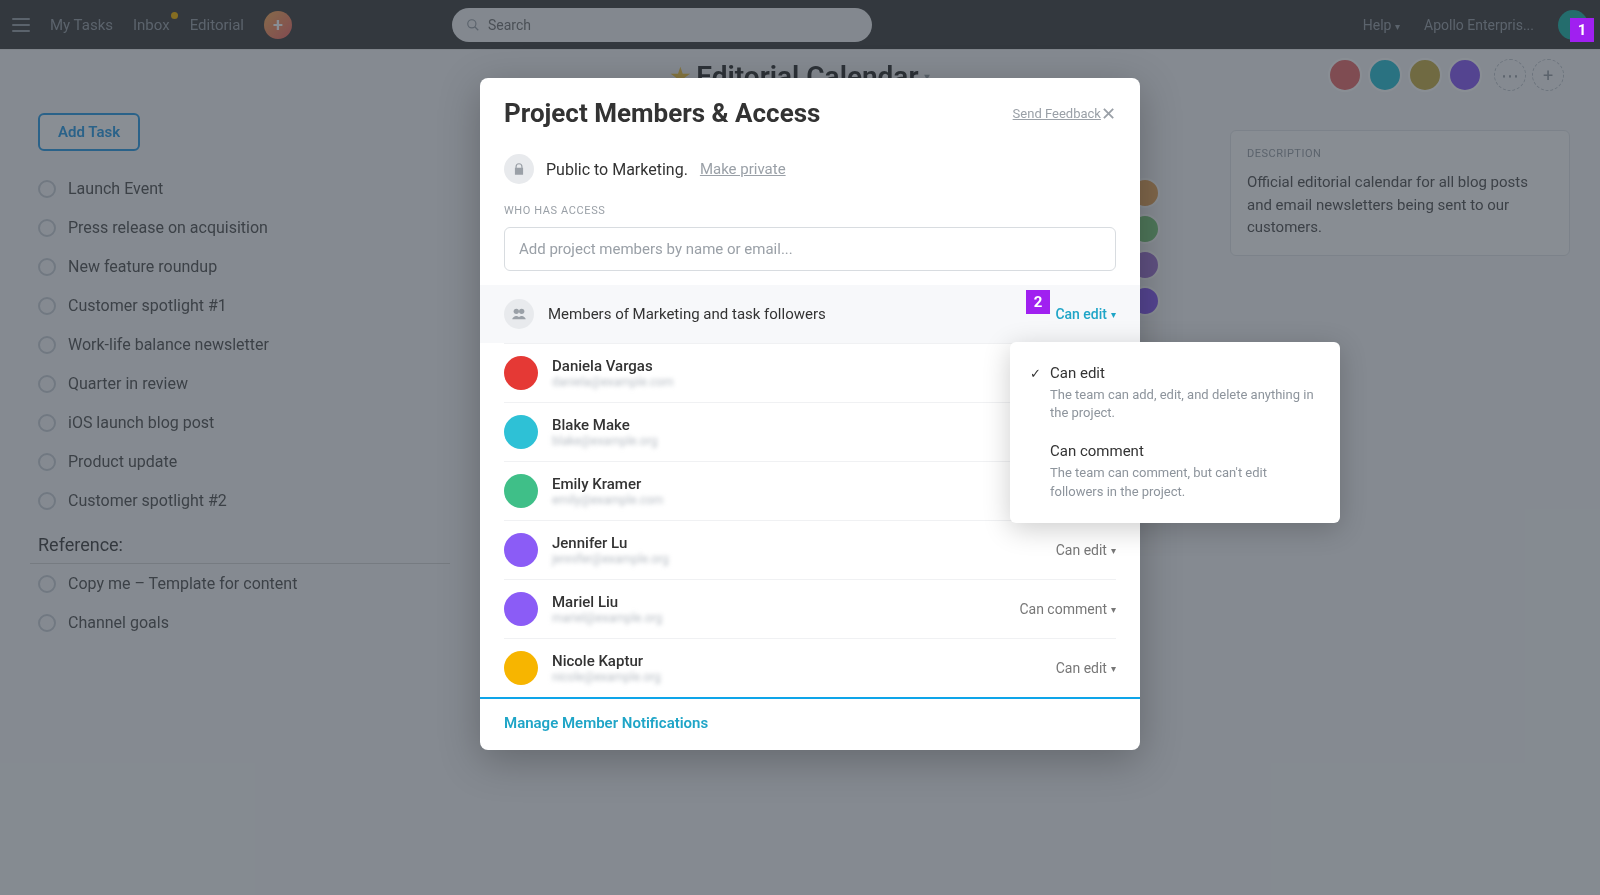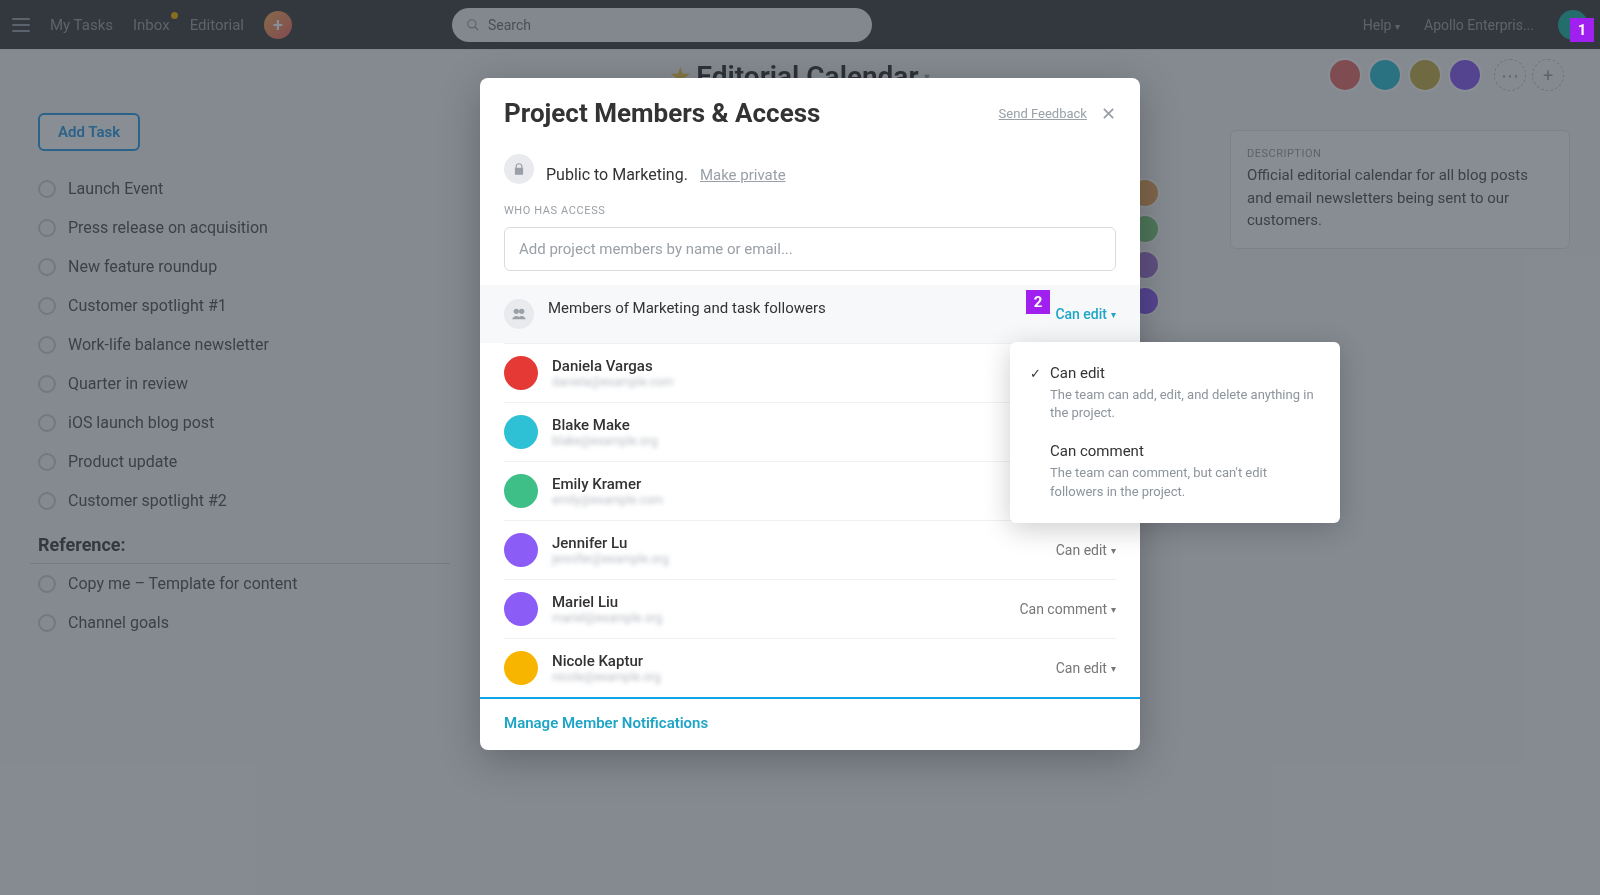--- a/index.html
+++ b/index.html
@@ -14,56 +14,56 @@
 .searchbar input{border:none;background:none;outline:none;flex:1;font-size:14px;color:#666}
 .top-right{margin-left:auto;display:flex;align-items:center;gap:24px;font-size:14px;color:#9aa0a7}
 .avatar-top{width:30px;height:30px;border-radius:50%;background:#1fb6a9}
 .page-title{text-align:center;margin-top:10px;font-size:28px;font-weight:600;color:#333;display:flex;justify-content:center;align-items:center;gap:6px}
 .star{color:#f7c948;font-size:22px}
 .content{display:flex;padding:12px 30px;gap:30px}
 .left-col{width:420px}
 .add-task-btn{border:2px solid #2e9ee6;color:#2e9ee6;background:#fff;border-radius:6px;padding:8px 18px;font-size:15px;font-weight:600;margin:8px 0 18px 8px;cursor:pointer}
 .task-row{display:flex;align-items:center;gap:12px;padding:10px 8px;font-size:16px;color:#555}
 .task-circle{width:18px;height:18px;border:2px solid #c9cfd6;border-radius:50%}
-.section-header{display:block;padding:8px;font-size:18px;font-weight:700;color:#444;border-bottom:1px solid #d6d6d6;margin-top:6px}
+.section-header{display:block;padding:8px;font-size:18px;font-weight:400;color:#444;border-bottom:1px solid #d6d6d6;margin-top:6px}
 .right-panel{position:absolute;right:30px;top:130px;width:340px;border:1px solid #e3e5e8;border-radius:6px;padding:16px;background:#fcfcfd}
-.desc-title{font-size:11px;letter-spacing:0.5px;color:#9aa0a7;margin-bottom:4px}
+.desc-title{font-size:11px;letter-spacing:0.5px;color:#9aa0a7;margin-bottom:11px}
 .desc-text{font-size:15px;color:#555;line-height:1.5}
 .top-avatars{position:absolute;right:36px;top:58px;display:flex;align-items:center;gap:6px}
 .mini-av{width:34px;height:34px;border-radius:50%;border:2px solid #fff}
 .av1{background:#e86d6d}.av2{background:#2ec1d6}.av3{background:#c7b049}.av4{background:#8b5cf6}
 .plus-circ{width:32px;height:32px;border:1px dashed #c0c5cc;border-radius:50%;display:flex;align-items:center;justify-content:center;color:#9aa0a7;font-size:18px}
 .followers-stack{position:absolute;right:440px;top:178px;display:flex;flex-direction:column;gap:6px}
 .followers-stack .mini-av{width:30px;height:30px}
 
 .overlay{position:absolute;inset:0;background:rgba(40,50,60,0.55);z-index:5}
 .modal{position:absolute;left:480px;top:78px;width:660px;background:#fff;border-radius:8px;box-shadow:0 10px 40px rgba(0,0,0,0.25);z-index:10;display:flex;flex-direction:column}
-.modal-head{display:flex;align-items:center;padding:20px 24px 14px;gap:14px}
+.modal-head{display:flex;align-items:center;padding:20px 24px 14px;}
 .modal-title{font-size:26px;font-weight:700;color:#333;flex:1}
 .send-fb{font-size:13px;color:#9aa0a7;text-decoration:underline}
 .modal-close{font-size:18px;color:#9aa0a7;cursor:pointer}
 .modal-body{padding:4px 24px 0;overflow:auto}
-.privacy-row{display:flex;align-items:flex-end;gap:12px;padding:8px 0 14px}
+.privacy-row{display:flex;align-items:center;gap:12px;padding:8px 0 14px}
 .priv-icon{width:30px;height:30px;border-radius:50%;background:#e8eaed;display:flex;align-items:center;justify-content:center;color:#9aa0a7;font-size:14px}
 .priv-text{font-size:16px;color:#333}
 .priv-link{font-size:15px;color:#9aa0a7;text-decoration:underline}
 .section-label{font-size:11px;letter-spacing:0.6px;color:#9aa0a7;margin:6px 0 10px}
 .member-input{width:100%;height:44px;border:1px solid #d8dce0;border-radius:6px;padding:0 14px;font-size:15px;outline:none}
 .member-input::placeholder{color:#9aa0a7}
 .member-row{display:flex;align-items:center;gap:14px;padding:12px 0;border-top:1px solid #f0f1f3}
 .member-row:first-of-type{border-top:none}
 .mem-av{width:34px;height:34px;border-radius:50%;flex-shrink:0}
 .mem-name{font-size:15px;color:#333;font-weight:500}
 .mem-email{font-size:12px;color:#b8bec5;filter:blur(2px)}
 .perm{margin-left:auto;font-size:14px;color:#777;display:flex;align-items:center;gap:4px;cursor:pointer}
 .perm.active{color:#1fa5c7;font-weight:500}
 .caret{font-size:10px}
 .modal-foot{padding:14px 24px 18px;border-top:2px solid #0ea5e9}
 .manage-link{color:#1fa5c7;font-weight:600;font-size:15px;cursor:pointer}
-.group-row{background:#f7f8fa;margin:14px -24px 0;padding:14px 24px;display:flex;gap:14px}
+.group-row{background:#f7f8fa;margin:14px -24px 0;padding:14px 24px;display:flex;align-items:center;gap:14px}
 
 .dropdown{position:absolute;left:1010px;top:342px;width:330px;background:#fff;border-radius:6px;box-shadow:0 6px 28px rgba(0,0,0,0.2);z-index:20;padding:12px 0}
 .dd-item{padding:10px 20px;cursor:pointer}
 .dd-title{font-size:15px;color:#333;display:flex;align-items:center;gap:6px}
 .dd-desc{font-size:13px;color:#8d949c;margin-top:4px;line-height:1.4}
 .check{width:14px;color:#333;font-size:13px}
 
 .callout{position:absolute;width:24px;height:24px;background:#a020f0;color:#fff;font-size:15px;font-weight:700;display:flex;align-items:center;justify-content:center;z-index:30}
 .c1{right:6px;top:18px}
 .c2{left:1026px;top:290px}

